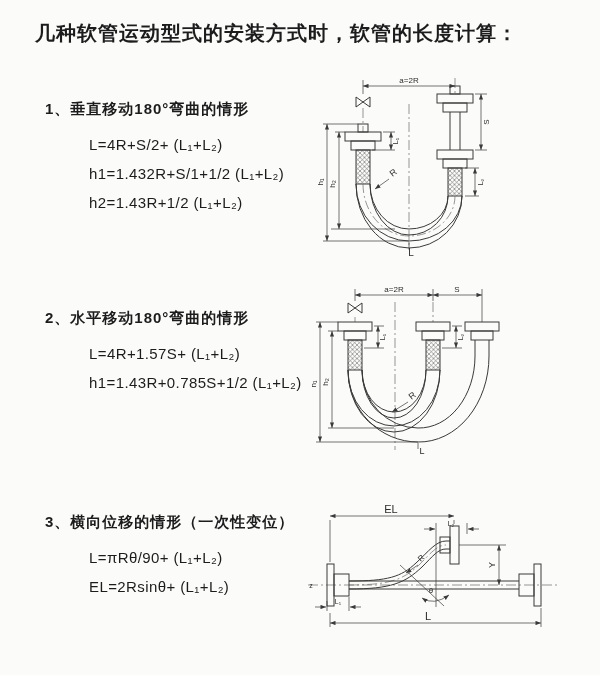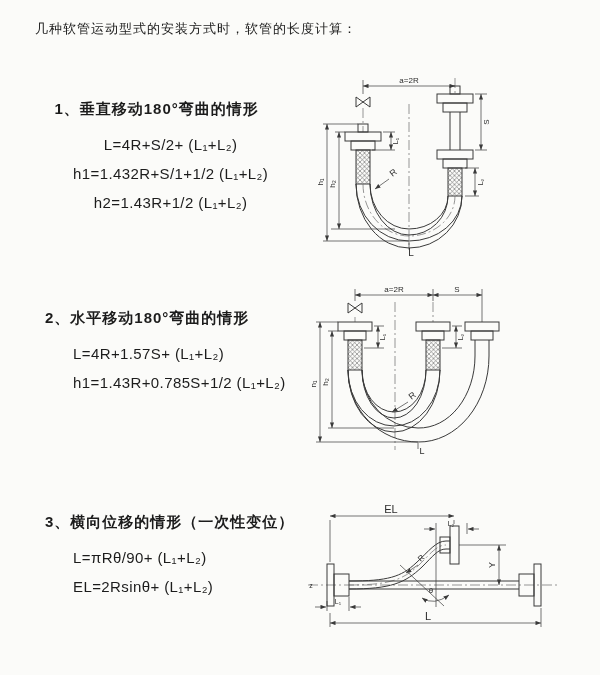--- a/index.html
+++ b/index.html
@@ -6,28 +6,28 @@
   body {
     width:600px; height:675px;
     background:#fbfbf9;
     font-family:"Liberation Sans", sans-serif;
     color:#1c1c1c;
     position:relative;
     overflow:hidden;
   }
   .page-title {
     position:absolute; left:35px; top:20px;
-    font-size:13px; font-weight:400; letter-spacing:1px;
+    font-size:20px; font-weight:700; letter-spacing:1px;
   }
   .sec { position:absolute; }
-  #sec1 { left:45px; top:100px;text-align:center; }
+  #sec1 { left:45px; top:100px; }
   #sec2 { left:45px; top:309px; }
   #sec3 { left:45px; top:513px; }
   .sec-heading { font-size:15px; font-weight:700; letter-spacing:1px; margin-bottom:11px; }
-  .formula { font-size:15px; margin-left:28px; line-height:29px; letter-spacing:.4px; white-space:nowrap; }
+  .formula { font-size:15px; margin-left:44px; line-height:29px; letter-spacing:.4px; white-space:nowrap; }
   .diagram { position:absolute; }
   #diag1 { left:315px; top:72px; }
   #diag2 { left:312px; top:282px; }
   #diag3 { left:303px; top:503px; }
   svg { display:block; }
   svg text { font-family:"Liberation Sans", sans-serif; fill:#2c2c2c; }
 </style>
 </head>
 <body>
 

